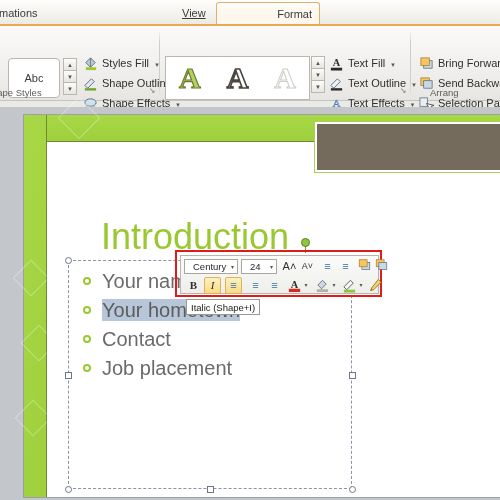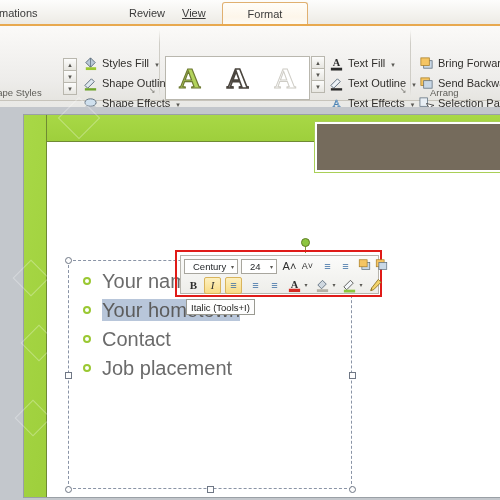--- a/index.html
+++ b/index.html
@@ -202,28 +202,28 @@
 <body>
 
 <div id="app">
 
   <div class="ribbon-area">
 
     <div class="contextual-banner">Drawing Tools</div>
 
     <div class="tabstrip">
       <div class="tab" style="left:-8px;">mations</div>
-      <div class="tab" style="left:122px;">Review</div>
       <div class="tab" style="left:175px;text-decoration:underline;">View</div>
-      <div class="tab active" style="left:222px;width:86px;">Format</div>
+      <div class="tab active" style="left:216px;width:104px;text-align:right;">Format</div>
       <div class="tabstrip-underline"></div>
     </div>
 
     <div class="ribbon-body">
 
+      <div class="abc-box">Abc</div>
       <div class="spin-col">
         <div class="spin-btn">▲</div>
         <div class="spin-btn">▼</div>
         <div class="spin-btn">▼</div>
       </div>
 
       <div class="ribbon-cmd" style="left:82px;top:28px;">
         <span class="cmd-ico">
           <svg width="15" height="15" viewBox="0 0 16 16">
             <path d="M3 7 L8 2 L13 7 L8 12 Z" fill="#b9c9d8" stroke="#5a6b7a" stroke-width="1"></path>
@@ -352,20 +352,21 @@
         <div class="band-deco" style="left:40px;top:-12px;width:30px;height:30px;"></div>
       </div>
       <div class="green-band-left">
         <div class="band-deco" style="left:-6px;top:150px;width:26px;height:26px;"></div>
         <div class="band-deco" style="left:2px;top:215px;width:26px;height:26px;"></div>
         <div class="band-deco" style="left:-4px;top:290px;width:26px;height:26px;"></div>
       </div>
 
       <div class="brown-rect"></div>
 
+      <div class="slide-title">Introduction</div>
       <div class="rot-handle-stem"></div>
       <div class="rot-handle"></div>
     </div>
 
     <div class="body-ph">
       <div class="handle round" style="left:-4px;top:-4px;"></div>
       <div class="handle" style="left:138px;top:-4px;"></div>
       <div class="handle round" style="left:280px;top:-4px;"></div>
       <div class="handle" style="left:-4px;top:111px;"></div>
       <div class="handle" style="left:280px;top:111px;"></div>
@@ -459,15 +460,15 @@
         <div class="mini-btn" style="left:186px;">
           <svg width="15" height="16" viewBox="0 0 16 16">
             <path d="M11 2 L14 5 L6 13 L3 14 L4 11 Z" fill="#f2d36a" stroke="#8c6f1f" stroke-width="0.9"></path>
             <path d="M3 14 L4 11" stroke="#8c6f1f" stroke-width="0.9"></path>
           </svg>
         </div>
       </div>
     </div>
   </div>
 
-  <div class="tooltip">Italic (Tools+I)</div>
+  <div class="tooltip">Italic (Shape+I)</div>
 
 </div>
 
 </body></html>

